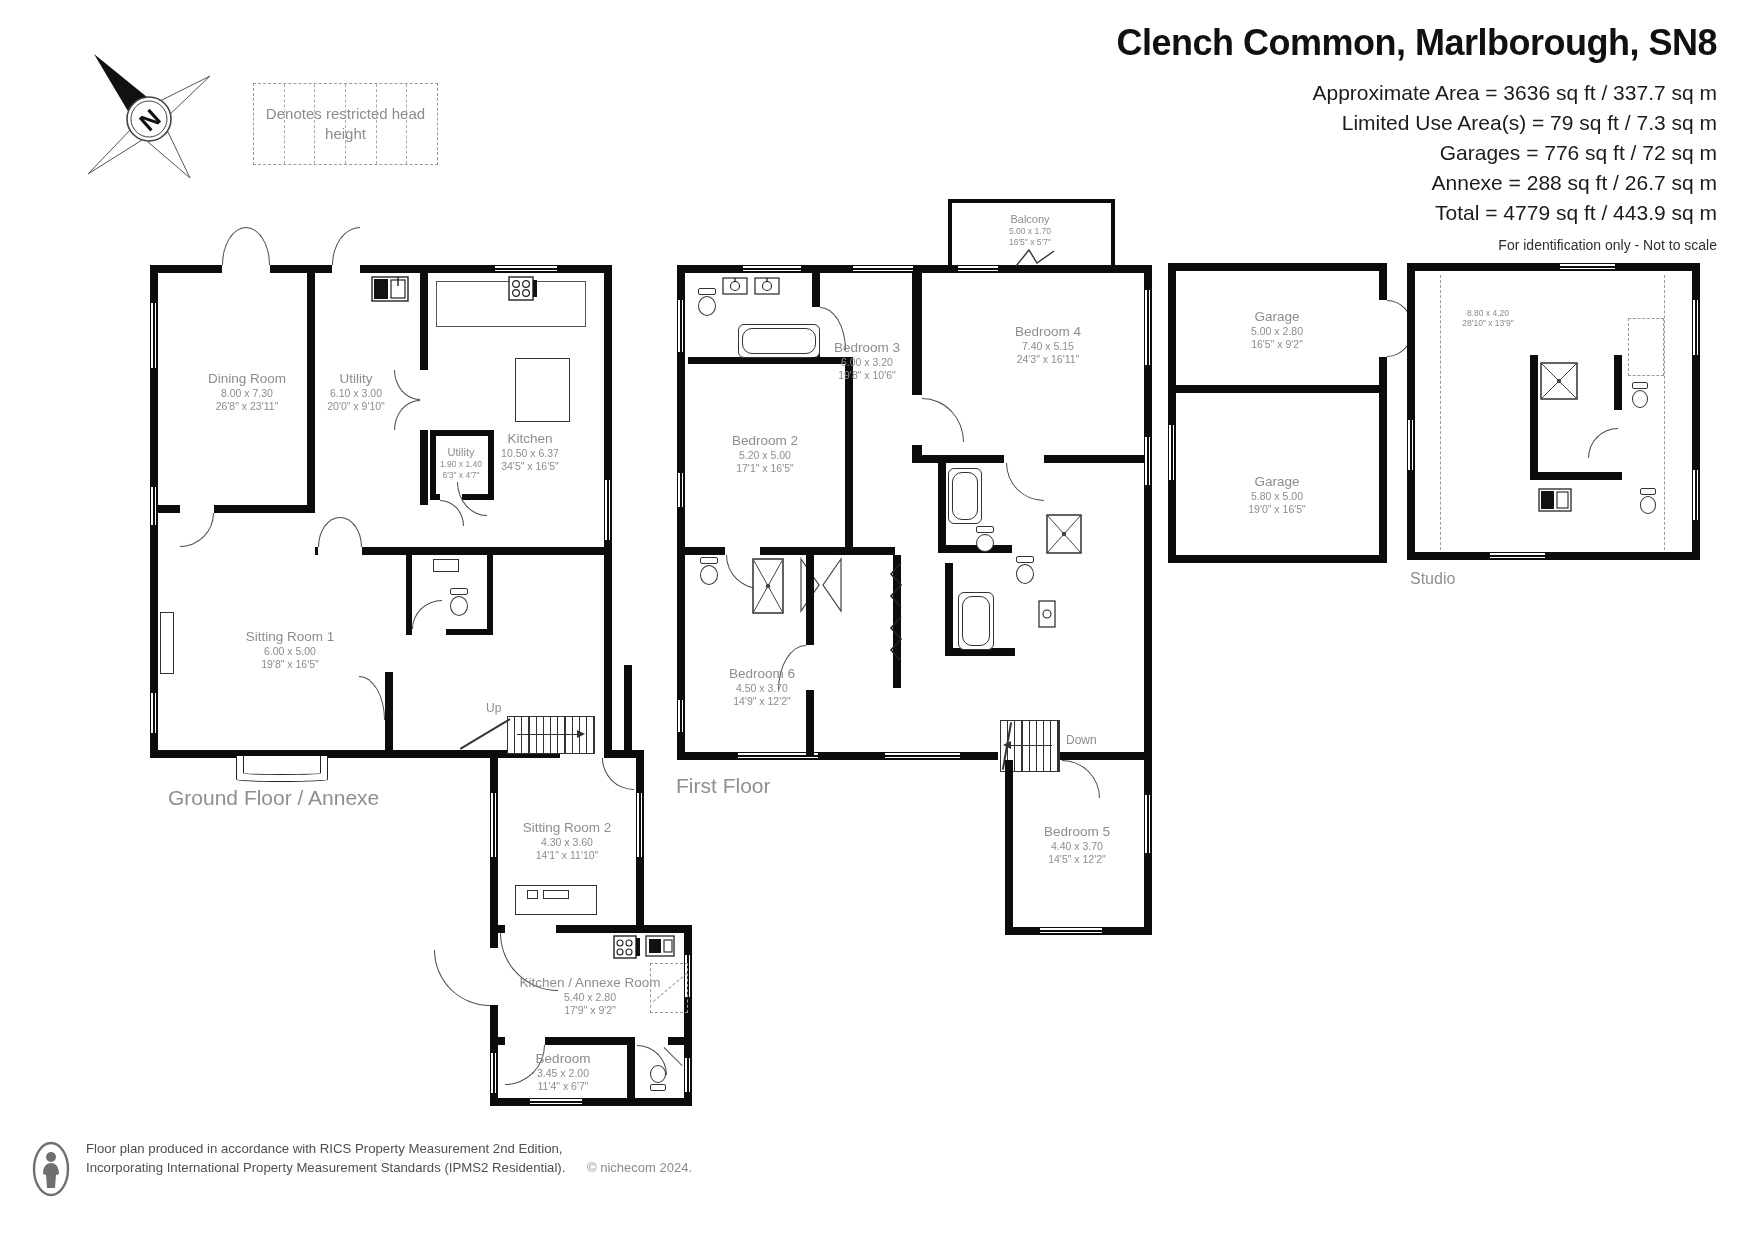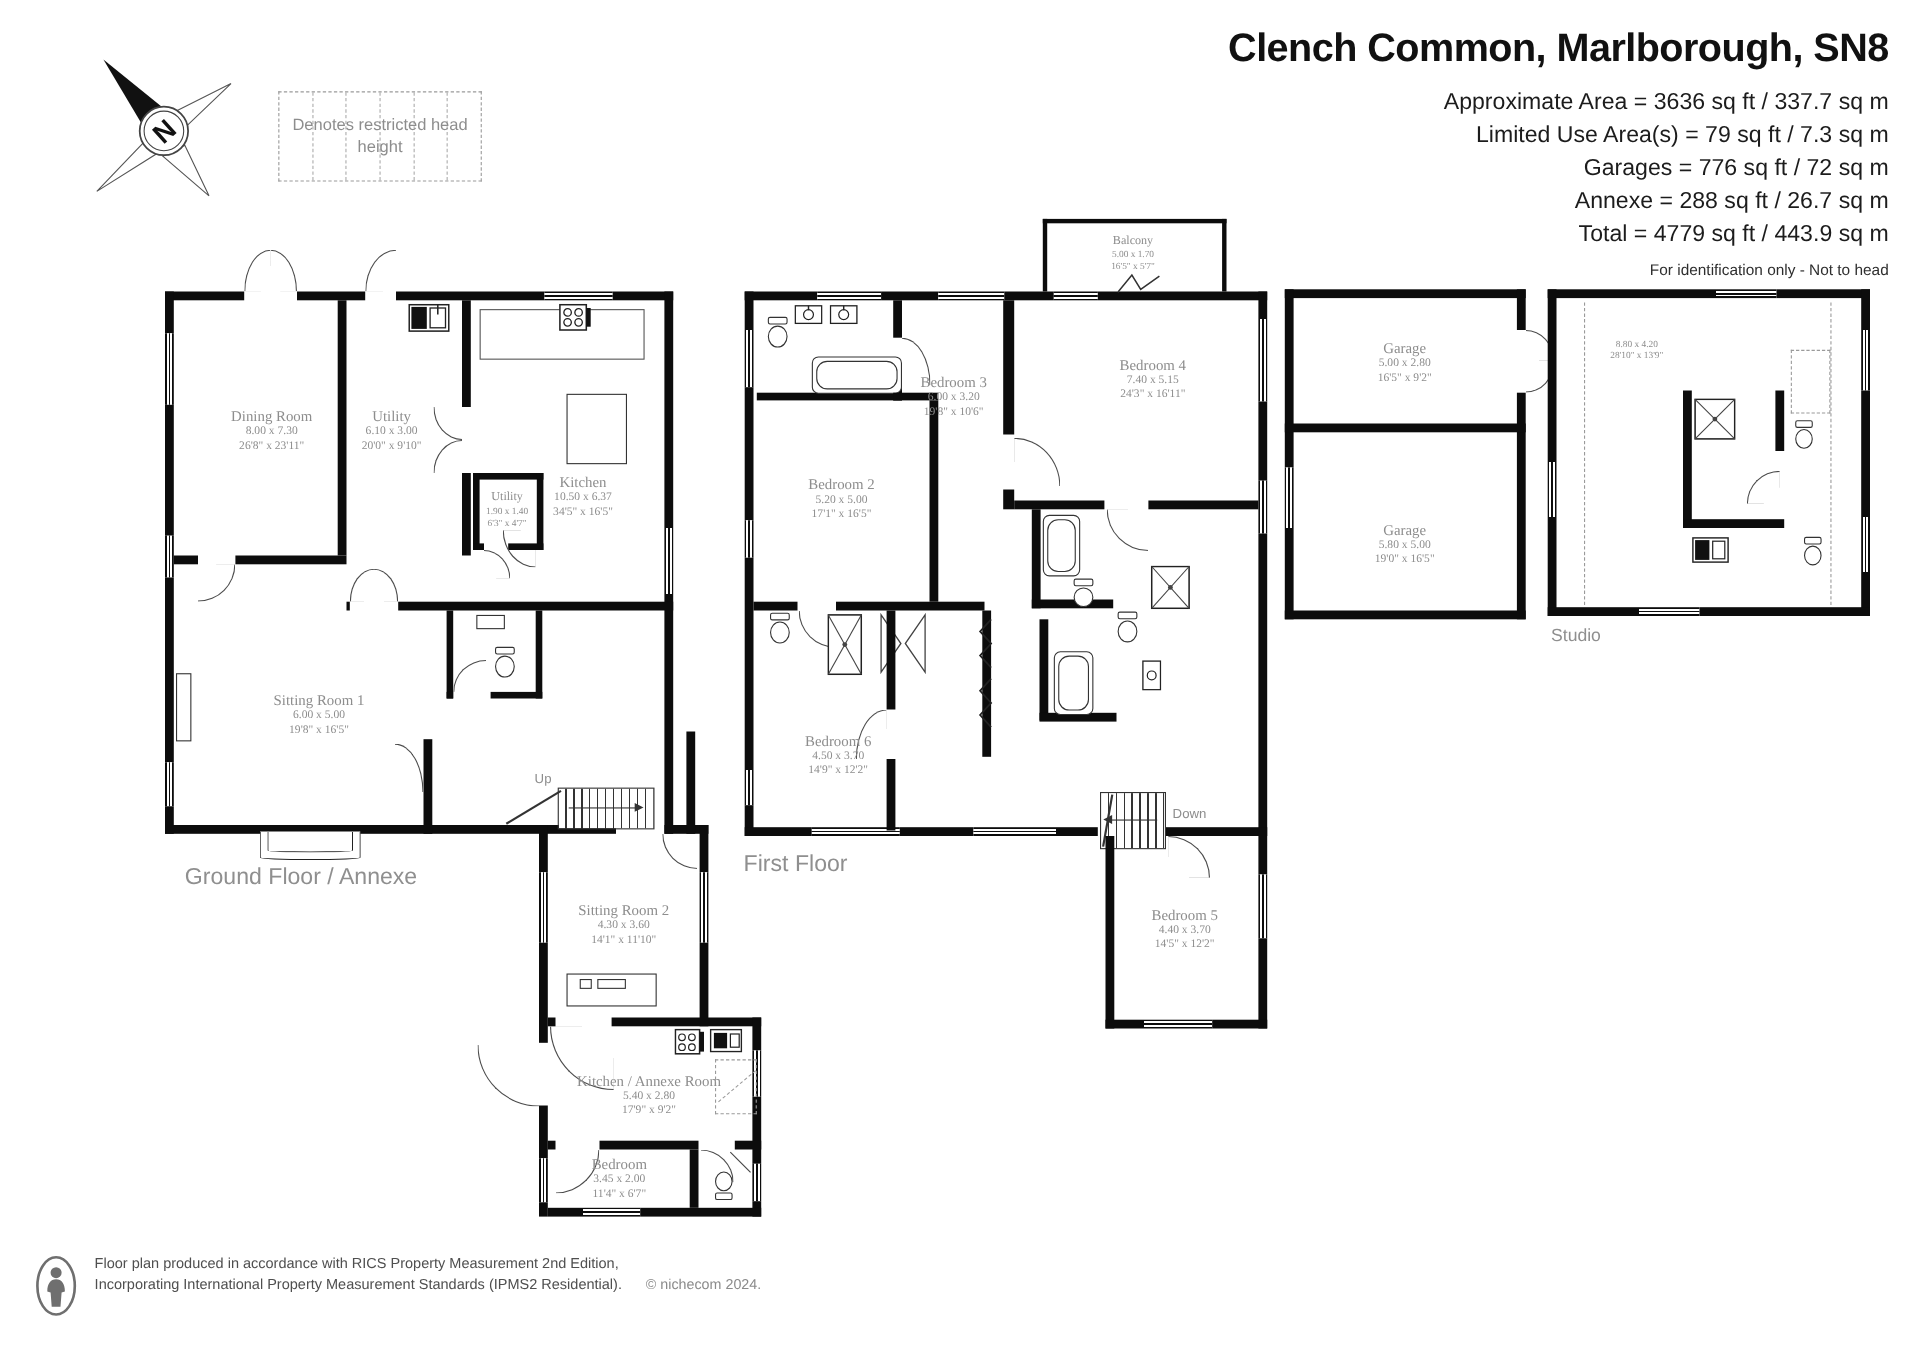--- a/index.html
+++ b/index.html
@@ -12,21 +12,21 @@
   .win{position:absolute;}
   .win.h{background:linear-gradient(to bottom,#0c0c0c 0 1.5px,#fff 1.5px calc(50% - .8px),#0c0c0c calc(50% - .8px) calc(50% + .8px),#fff calc(50% + .8px) calc(100% - 1.5px),#0c0c0c calc(100% - 1.5px));}
   .win.v{background:linear-gradient(to right,#0c0c0c 0 1.5px,#fff 1.5px calc(50% - .8px),#0c0c0c calc(50% - .8px) calc(50% + .8px),#fff calc(50% + .8px) calc(100% - 1.5px),#0c0c0c calc(100% - 1.5px));}
   
   .arc{position:absolute;box-sizing:border-box;}
   .arc.bl{border-left:1.3px solid #4a4a4a;border-bottom:1.3px solid #4a4a4a;border-radius:0 0 0 100%;}
   .arc.br{border-right:1.3px solid #4a4a4a;border-bottom:1.3px solid #4a4a4a;border-radius:0 0 100% 0;}
   .arc.tl{border-left:1.3px solid #4a4a4a;border-top:1.3px solid #4a4a4a;border-radius:100% 0 0 0;}
   .arc.tr{border-right:1.3px solid #4a4a4a;border-top:1.3px solid #4a4a4a;border-radius:0 100% 0 0;}
   
-  .rl{position:absolute;transform:translate(-50%,-50%);text-align:center;color:#8d8d8d;white-space:nowrap;line-height:1.22;font-family:Liberation Serif, serif;}
+  .rl{position:absolute;transform:translate(-50%,-50%);text-align:center;color:#8d8d8d;white-space:nowrap;line-height:1.22;}
   .rn{font-size:13.5px;}
   .rd{font-size:10.5px;}
   .rl.sm .rn{font-size:11px;}
   .rl.sm .rd{font-size:8.5px;}
   .floor-label{position:absolute;color:#8f8f8f;font-size:21px;}
   .stair-label{position:absolute;color:#8d8d8d;font-size:12px;}
   
   .stairs{position:absolute;box-sizing:border-box;border:1.2px solid #333;background:repeating-linear-gradient(90deg,#fff 0 6px,#333 6px 7.2px);}
   .sline{position:absolute;background:#333;height:1.4px;}
   .ahead{position:absolute;width:0;height:0;}
@@ -65,21 +65,21 @@
 
 <div class="canvas">
 
   <div class="hdr">
     <h1>Clench Common, Marlborough, SN8</h1>
     <div class="al">Approximate Area = 3636 sq ft / 337.7 sq m</div>
     <div class="al">Limited Use Area(s) = 79 sq ft / 7.3 sq m</div>
     <div class="al">Garages = 776 sq ft / 72 sq m</div>
     <div class="al">Annexe = 288 sq ft / 26.7 sq m</div>
     <div class="al">Total = 4779 sq ft / 443.9 sq m</div>
-    <div class="disc">For identification only - Not to head</div>
+    <div class="disc">For identification only - Not to scale</div>
   </div>
 
   <svg style="position:absolute;left:82px;top:50px" width="134" height="136" viewBox="0 0 134 136">
     <polygon points="108,128 86,82 66,92" fill="#fff" stroke="#555" stroke-width="1"></polygon>
     <polygon points="6,124 50,78 60,90" fill="#fff" stroke="#555" stroke-width="1"></polygon>
     <polygon points="128,26 76,52 84,68" fill="#fff" stroke="#555" stroke-width="1"></polygon>
     <polygon points="12,4 76,56 56,78" fill="#111"></polygon>
     <circle cx="67" cy="69" r="22" fill="#fff" stroke="#444" stroke-width="1.6"></circle>
     <circle cx="67" cy="69" r="18" fill="#fff" stroke="#444" stroke-width="1"></circle>
     <text x="67" y="70" text-anchor="middle" dominant-baseline="central" font-size="25" font-weight="bold" fill="#111" transform="rotate(-42 67 69)">N</text>

